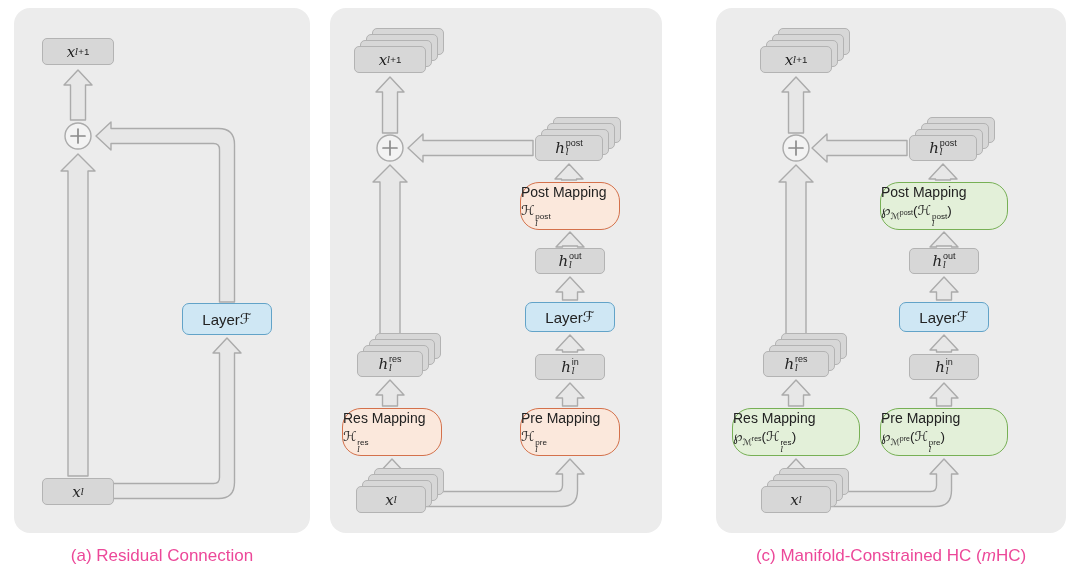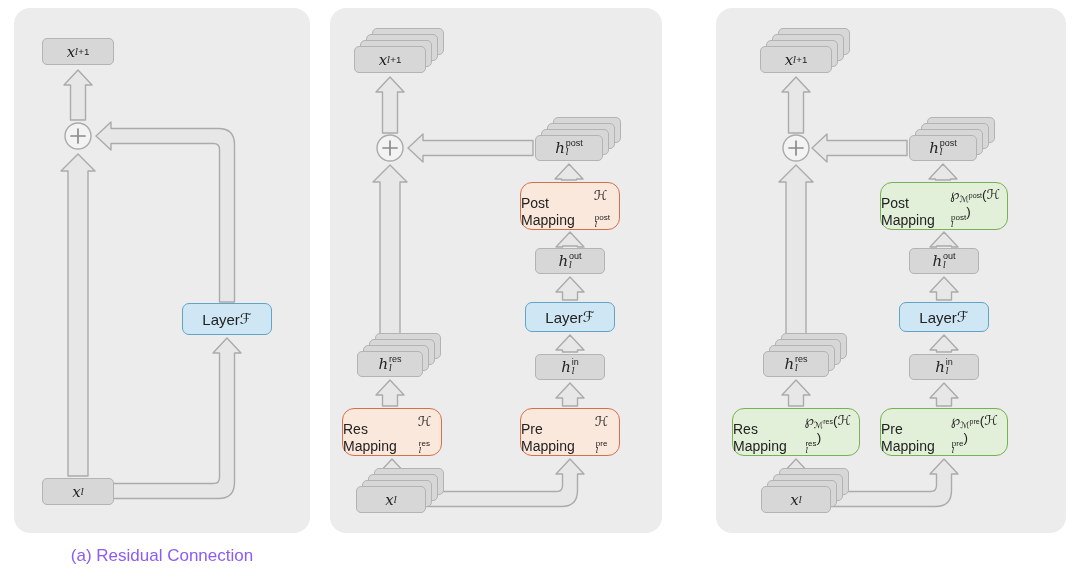--- a/index.html
+++ b/index.html
@@ -7,32 +7,32 @@
   body{font-family:"Liberation Sans",sans-serif;color:var(--text,#222)}
   .page{position:relative;width:1080px;height:576px;overflow:hidden;background:#fff}
   .panel{position:absolute;top:8px;height:525px;border-radius:16px;background:var(--panel-bg,#ececec)}
   svg.arrows{position:absolute;left:0;top:0;display:block}
   path.arrow{fill:var(--arrow-fill,#e7e7e7);stroke:var(--arrow-stroke,#ababab);stroke-width:1.4;stroke-linejoin:round}
   .sum-c{fill:#f3f3f3;stroke:var(--arrow-stroke,#ababab);stroke-width:1.4}
   .sum-p{stroke:#8b8b8b;stroke-width:1.7;stroke-linecap:round;fill:none}
   .gbox,.lbox{position:absolute;display:flex;align-items:center;justify-content:center;border-radius:5px;font-size:15px;color:#222}
   .gbox{background:var(--box-gray,#d7d7d7);border:1.4px solid var(--box-gray-border,#b3b3b3)}
   .lbox{background:var(--blue-fill,#cfe7f4);border:1.4px solid var(--blue-border,#62a3c8);border-radius:7px}
-  .map{position:absolute;display:flex;flex-direction:row;align-items:flex-end;justify-content:center;border-radius:12px;line-height:1.2;color:#222}
+  .map{position:absolute;display:flex;flex-direction:column;align-items:flex-start;justify-content:center;border-radius:19px;line-height:1.2;color:#222}
   .map.orange{background:var(--orange-fill,#fbe8dc);border:1.4px solid var(--orange-border,#d4714b)}
   .map.green{background:var(--green-fill,#e3f0d9);border:1.4px solid var(--green-border,#77b055)}
   .map .t1{font-size:14px}
   .map .t2{font-size:13.5px;margin-top:1px}
   .stack{position:absolute}
   .stack .layer{position:absolute;width:var(--bw);height:var(--bh);background:var(--box-gray,#d7d7d7);border:1.4px solid var(--box-gray-border,#b3b3b3);border-radius:5px}
   .stack .layer.l3{left:18px;top:0}
   .stack .layer.l2{left:12px;top:6px}
   .stack .layer.l1{left:6px;top:12px}
   .stack .gbox{left:0;top:18px;width:var(--bw);height:var(--bh)}
-  .caption{position:absolute;top:543px;height:26px;display:flex;align-items:center;justify-content:center;font-size:17px;color:#8b5cf6}
+  .caption{position:absolute;top:543px;height:26px;display:flex;align-items:center;justify-content:center;font-size:17px;color:#ec4899}
   .gbox i,.lbox i,.map i{font-family:"DejaVu Serif","DejaVu Sans",serif;font-style:italic}
   .scr{font-family:"DejaVu Sans",sans-serif;font-style:normal}
   sub,sup{font-size:0.65em;line-height:1}
   sub sup{font-size:0.8em}
   .ss{display:inline-flex;flex-direction:column;align-items:flex-start;line-height:0.95;font-size:0.6em;margin-left:1px;vertical-align:-0.45em}
   .ss .t,.ss .b{display:block}
 </style>
 </head>
 <body>
 
@@ -249,14 +249,15 @@
     <div class="stack" style="left:45px;top:460px;--bw:70px;--bh:27px">
       <div class="layer l3"></div>
       <div class="layer l2"></div>
       <div class="layer l1"></div>
       <div class="gbox">
           <i>x</i>
           <sub><i>l</i></sub>
         </div>
     </div>
   </section>
+  <div class="caption" style="left:716px;width:350px">(c) Manifold-Constrained HC (<i>m</i>HC)</div>
 
 </div>
 
 </body></html>

